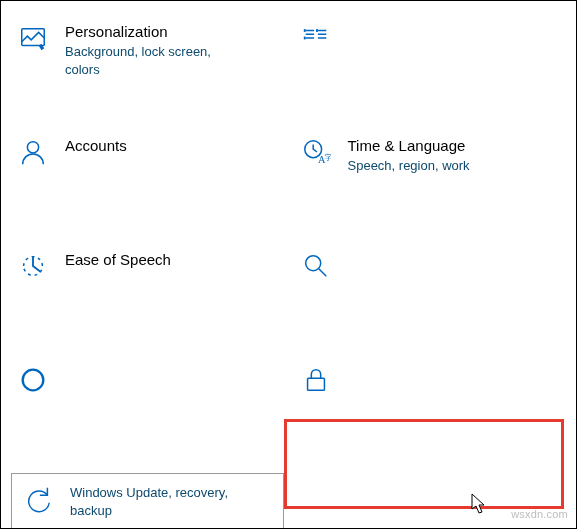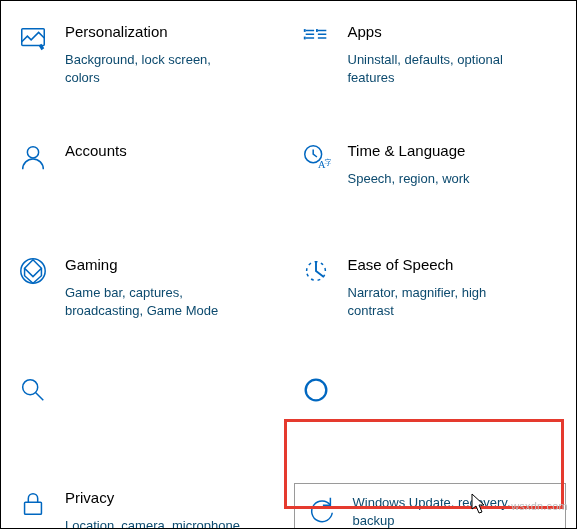--- a/index.html
+++ b/index.html
@@ -38,21 +38,21 @@
   .icon-wrap svg {
     width: 30px;
     height: 30px;
     stroke: #0067C0;
     fill: none;
     stroke-width: 1.6;
   }
   .text-wrap {
     display: flex;
     flex-direction: column;
-    gap: 10px;
+    gap: 2px;
     padding-top: 0;
     max-width: 180px;
   }
   .title {
     font-size: 15px;
     color: #000;
     line-height: 1.2;
   }
   .desc {
     font-size: 13px;
@@ -70,21 +70,21 @@
   }
   .cursor {
     position: absolute;
     width: 16px;
     height: 22px;
     pointer-events: none;
   }
   .watermark {
     position: absolute;
     right: 8px;
-    bottom: 16px;
+    bottom: 8px;
     font-size: 11px;
     color: #bdbdbd;
     letter-spacing: 0.2px;
   }
 </style>
 </head>
 <body>
 
 <div class="grid">
 
@@ -109,24 +109,20 @@
           <line x1="5" y1="12" x2="14" y2="12"></line>
           <line x1="5" y1="16" x2="14" y2="16"></line>
         <line x1="18" y1="8" x2="27" y2="8"></line>
           <line x1="18" y1="12" x2="27" y2="12"></line>
           <line x1="18" y1="16" x2="27" y2="16"></line>
         <rect x="3" y="6.5" width="2" height="3" fill="#0067C0" stroke="none"></rect>
         <rect x="3" y="14.5" width="2" height="3" fill="#0067C0" stroke="none"></rect>
         <rect x="16" y="6.5" width="2" height="3" fill="#0067C0" stroke="none"></rect>
       </svg>
     </span>
-    <div class="text-wrap">
-      <span class="title">Apps</span>
-      <span class="desc">Uninstall, defaults, optional features</span>
-    </div>
   </div>
 
   <div class="item">
     <span class="icon-wrap">
       <svg viewBox="0 0 32 32">
           <circle cx="16" cy="11" r="6"></circle>
           <path d="M5 29 a11 11 0 0 1 22 0"></path>
         </svg>
     </span>
     <div class="text-wrap">
@@ -142,43 +138,30 @@
           <text x="18" y="28" font-size="11" fill="#0067C0" stroke="none" font-family="Segoe UI">A</text>
           <text x="25" y="24" font-size="8" fill="#0067C0" stroke="none" font-family="Segoe UI">字</text>
         </svg>
     </span>
     <div class="text-wrap">
       <span class="title">Time &amp; Language</span>
       <span class="desc">Speech, region, work</span>
     </div>
   </div>
 
-  <div class="item">
-    <span class="icon-wrap">
-      <svg viewBox="0 0 32 32">
-          <circle cx="16" cy="16" r="13"></circle>
-          <path d="M16 4 l-9 9 l9 9 l9 -9 z M7 13 l0 8 l9 8 l9 -8 l0 -8"></path>
-        </svg>
-    </span>
-    <div class="text-wrap">
-      <span class="title">Gaming</span>
-      <span class="desc">Game bar, captures, broadcasting, Game Mode</span>
-    </div>
-  </div>
 
   <div class="item">
     <span class="icon-wrap">
       <svg viewBox="0 0 32 32">
           <path d="M6 16 a10 10 0 1 1 0 0.01" stroke-dasharray="3 4"></path>
           <path d="M16 6 l0 10 l8 6" stroke-width="2"></path>
         </svg>
     </span>
     <div class="text-wrap">
       <span class="title">Ease of Speech</span>
-      <span class="desc">Narrator, magnifier, high contrast</span>
     </div>
   </div>
 
   <div class="item">
     <span class="icon-wrap">
       <svg viewBox="0 0 32 32">
           <circle cx="13" cy="13" r="8"></circle>
           <line x1="19" y1="19" x2="27" y2="27"></line>
         </svg>
     </span>
@@ -194,24 +177,20 @@
     </div>
   </div>
 
   <div class="item">
     <span class="icon-wrap">
       <svg viewBox="0 0 32 32">
           <rect x="7" y="14" width="18" height="13" rx="1"></rect>
           <path d="M11 14 v-4 a5 5 0 0 1 10 0 v4"></path>
         </svg>
     </span>
-    <div class="text-wrap">
-      <span class="title">Privacy</span>
-      <span class="desc">Location, camera, microphone</span>
-    </div>
   </div>
 
   <div class="item boxed">
     <span class="icon-wrap">
       <svg viewBox="0 0 32 32">
           <path d="M26 12 a11 11 0 1 0 2 8"></path>
           <polyline points="26,4 26,12 18,12"></polyline>
         </svg>
     </span>
     <div class="text-wrap">

